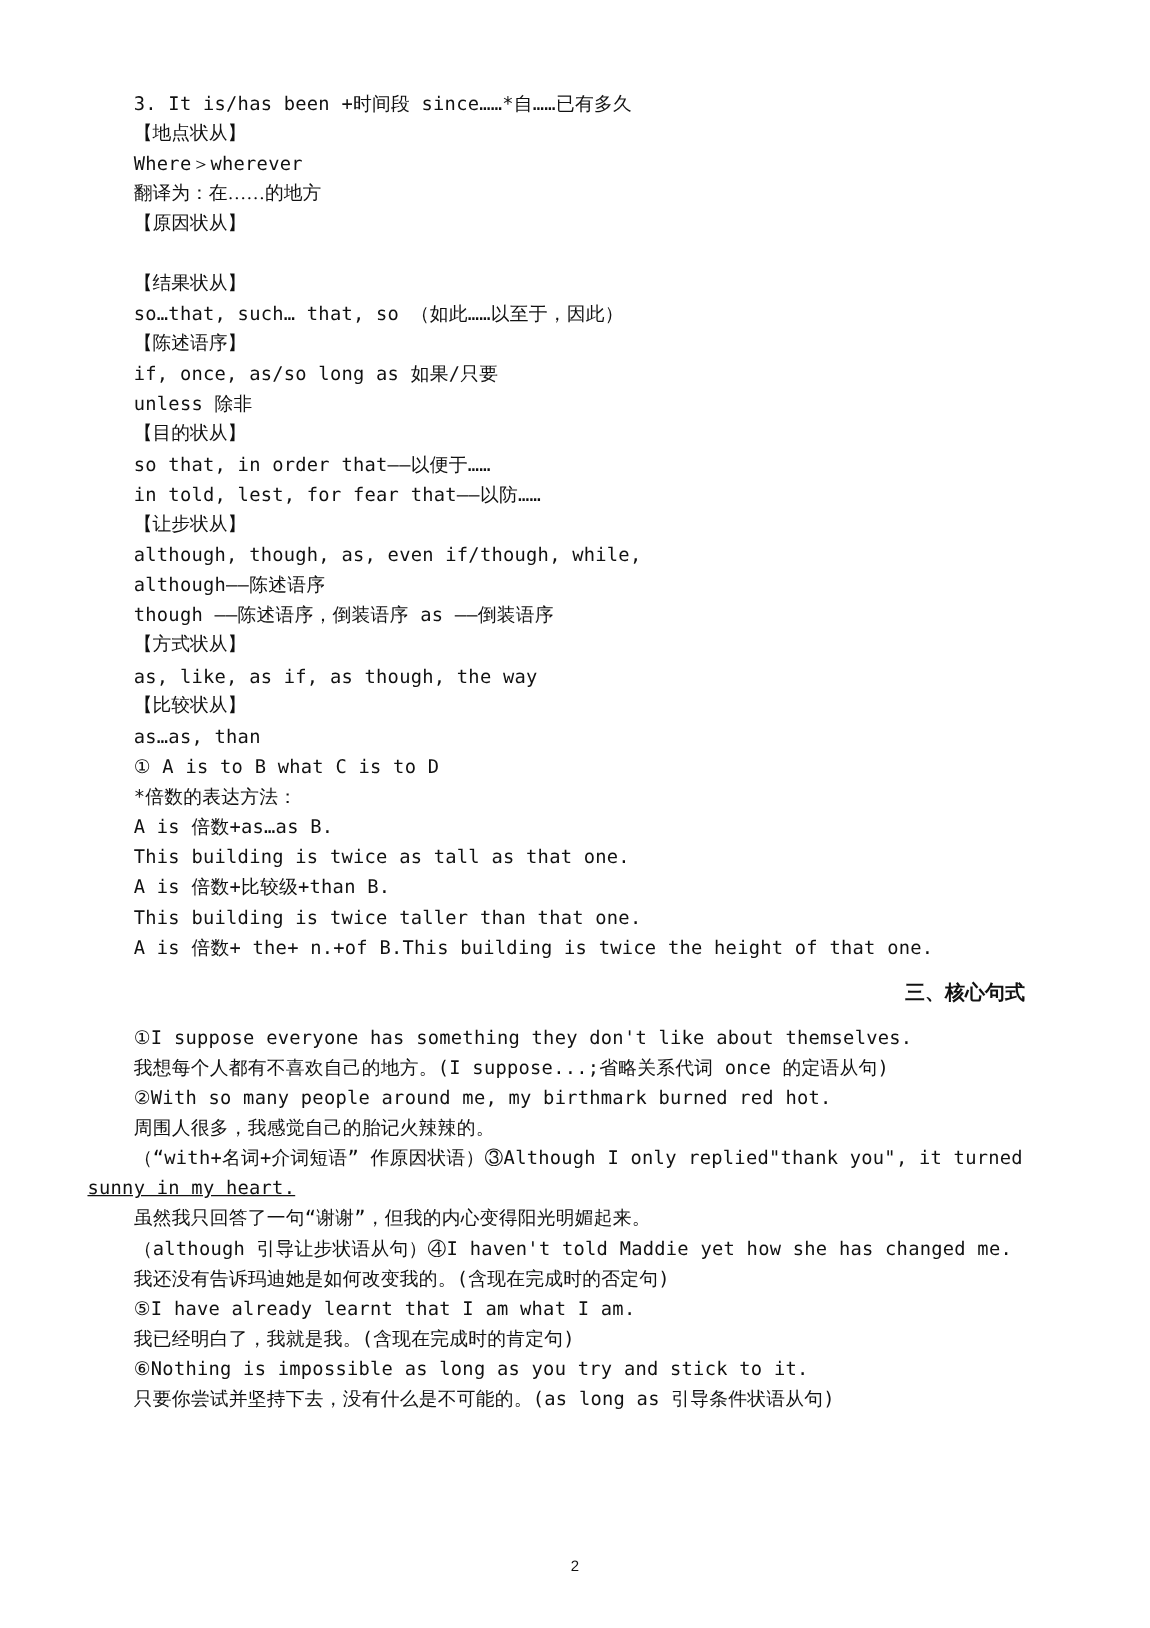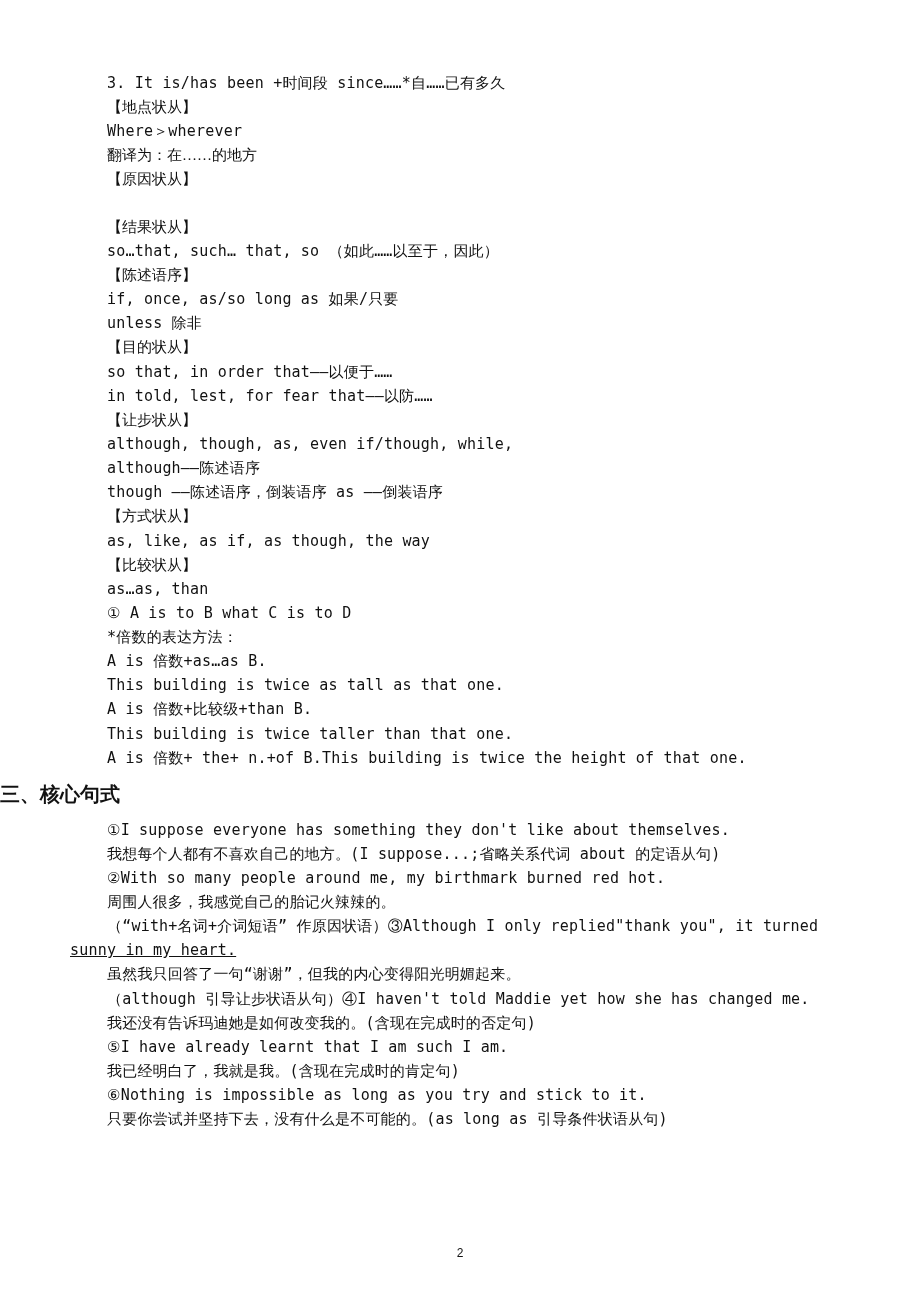--- a/index.html
+++ b/index.html
@@ -2,22 +2,22 @@
 <html><head>
 <meta charset="utf-8">
 <style>
   html, body { margin: 0; padding: 0; background: #ffffff; }
   body { width: 920px; height: 1302px; position: relative; overflow: hidden;
          font-family: "DejaVu Sans Mono", "Liberation Mono", monospace; color: #111; }
   .page { position: absolute; left: 0; top: 0; width: 920px; height: 1302px; }
   .line { position: absolute; left: 107px; white-space: nowrap; font-size: 15px; line-height: 24px; letter-spacing: 0.2px; }
   .line.cjk { letter-spacing: 0; font-family: Liberation Serif, serif; }
   .line.wrap-left { left: 70px; text-decoration: underline; }
-  .section-title { position: absolute; top: 780px; left: 0; width: 820px; text-align: left;
-                   font-family: "DejaVu Sans", "Liberation Sans", sans-serif; font-weight: bold; font-size: 20px; line-height: 28px; }
+  .section-title { position: absolute; top: 780px; left: 0; width: 820px; text-align: right;
+                   font-family: "DejaVu Sans", "Liberation Sans", sans-serif; font-weight: bold; font-size: 16px; line-height: 28px; }
   .page-number { position: absolute; top: 1246px; left: 0; width: 920px; text-align: center; font-size: 12px;
                  font-family: "Liberation Sans", sans-serif; }
 </style>
 </head>
 <body>
 
 <div class="page">
   <div class="line" style="top:71px">3. It is/has been +时间段 since……*自……已有多久</div>
   <div class="line cjk" style="top:95px">【地点状从】</div>
   <div class="line" style="top:119px">Where＞wherever</div>
@@ -43,27 +43,27 @@
   <div class="line" style="top:625px">*倍数的表达方法：</div>
   <div class="line" style="top:649px">A is 倍数+as…as B.</div>
   <div class="line" style="top:673px">This building is twice as tall as that one.</div>
   <div class="line" style="top:697px">A is 倍数+比较级+than B.</div>
   <div class="line" style="top:722px">This building is twice taller than that one.</div>
   <div class="line" style="top:746px">A is 倍数+ the+ n.+of B.This building is twice the height of that one.</div>
 
   <div class="section-title">三、核心句式</div>
 
   <div class="line" style="top:818px">①I suppose everyone has something they don't like about themselves.</div>
-  <div class="line" style="top:842px">我想每个人都有不喜欢自己的地方。(I suppose...;省略关系代词 about 的定语从句)</div>
+  <div class="line" style="top:842px">我想每个人都有不喜欢自己的地方。(I suppose...;省略关系代词 once 的定语从句)</div>
   <div class="line" style="top:866px">②With so many people around me, my birthmark burned red hot.</div>
   <div class="line" style="top:890px">周围人很多，我感觉自己的胎记火辣辣的。</div>
   <div class="line" style="top:914px; left:107px">（“with+名词+介词短语” 作原因状语）③Although I only replied"thank you", it turned</div>
   <div class="line wrap-left" style="top:938px">sunny in my heart.</div>
   <div class="line" style="top:962px">虽然我只回答了一句“谢谢”，但我的内心变得阳光明媚起来。</div>
   <div class="line" style="top:987px">（although 引导让步状语从句）④I haven't told Maddie yet how she has changed me.</div>
   <div class="line" style="top:1011px">我还没有告诉玛迪她是如何改变我的。(含现在完成时的否定句)</div>
-  <div class="line" style="top:1035px">⑤I have already learnt that I am such I am.</div>
+  <div class="line" style="top:1035px">⑤I have already learnt that I am what I am.</div>
   <div class="line" style="top:1059px">我已经明白了，我就是我。(含现在完成时的肯定句)</div>
   <div class="line" style="top:1083px">⑥Nothing is impossible as long as you try and stick to it.</div>
   <div class="line" style="top:1107px">只要你尝试并坚持下去，没有什么是不可能的。(as long as 引导条件状语从句)</div>
 
   <div class="page-number">2</div>
 </div>
 
 </body></html>

